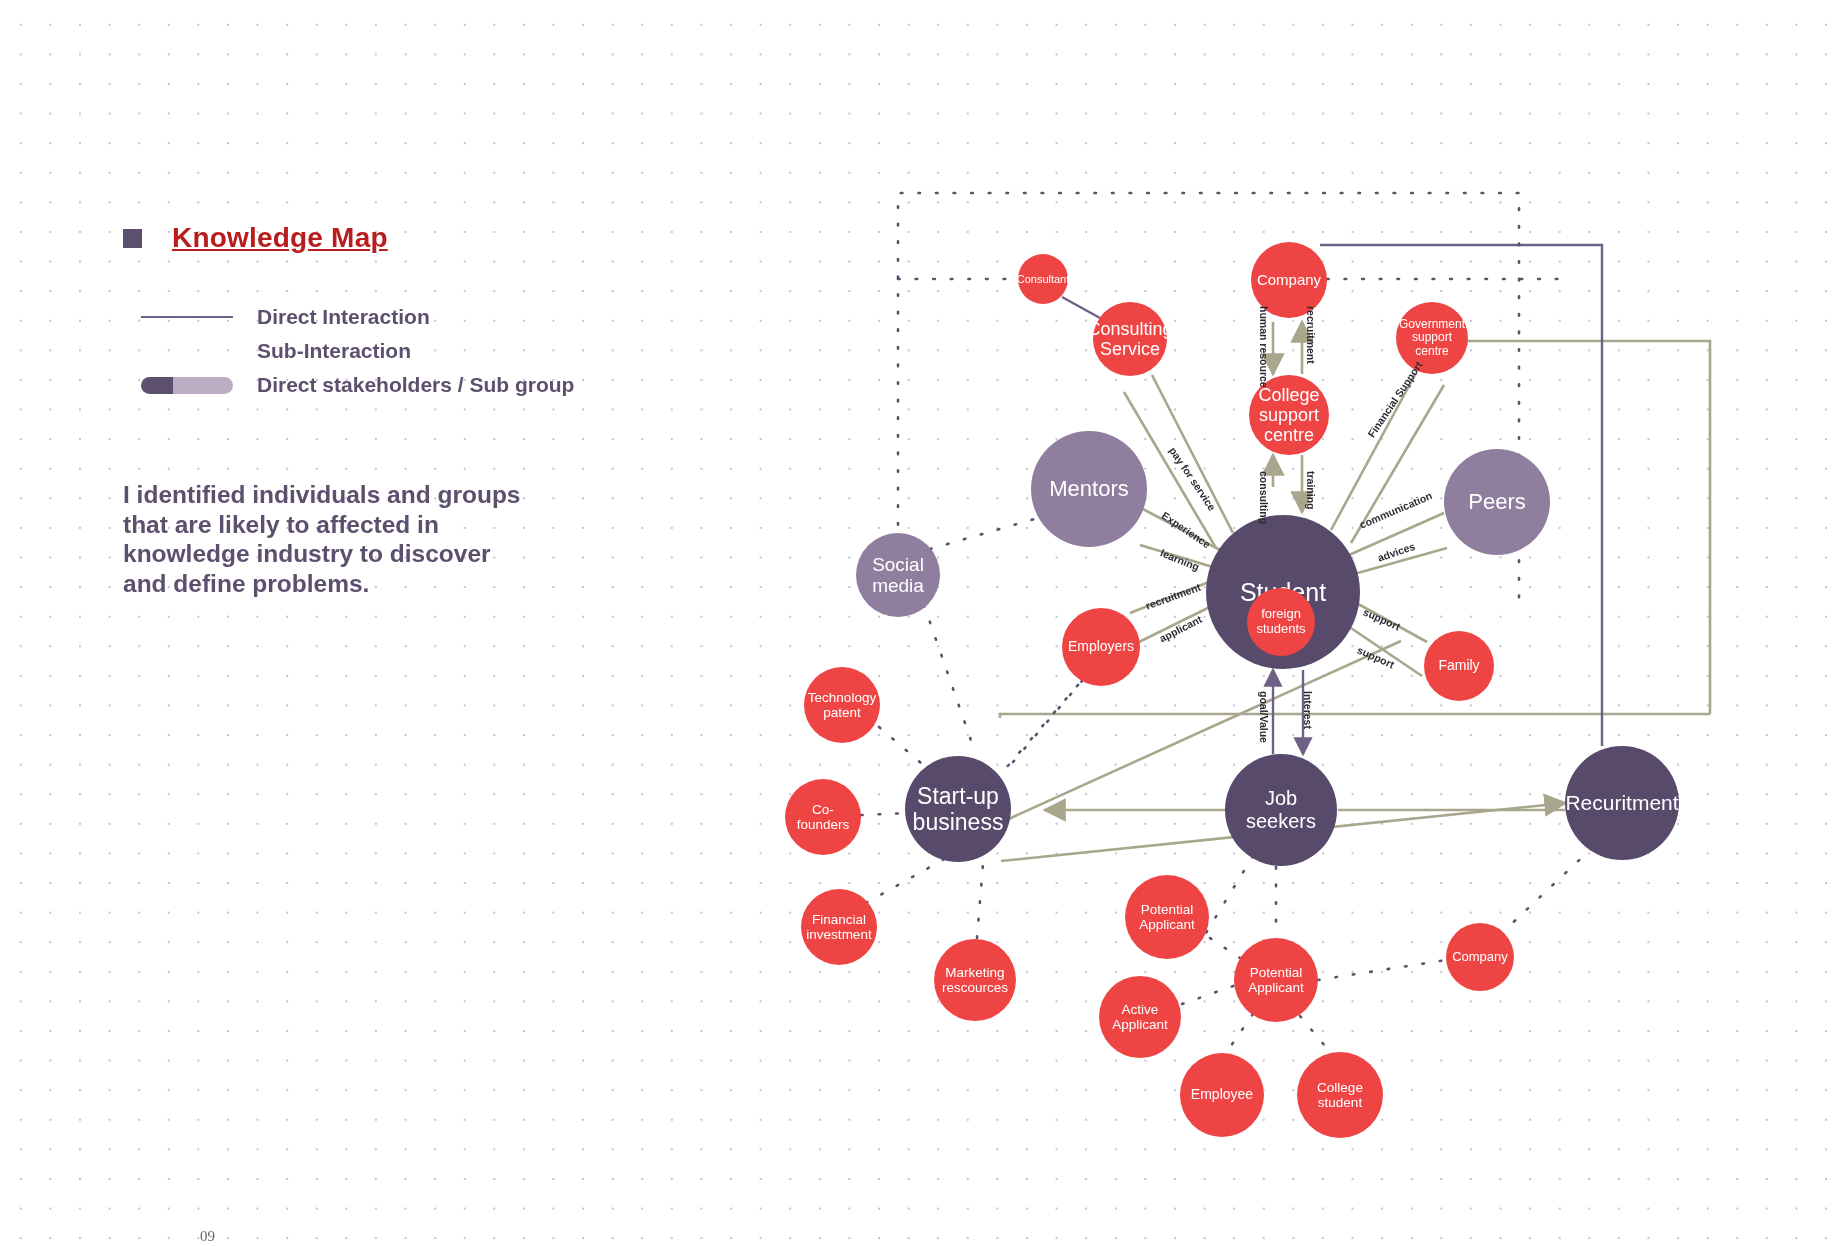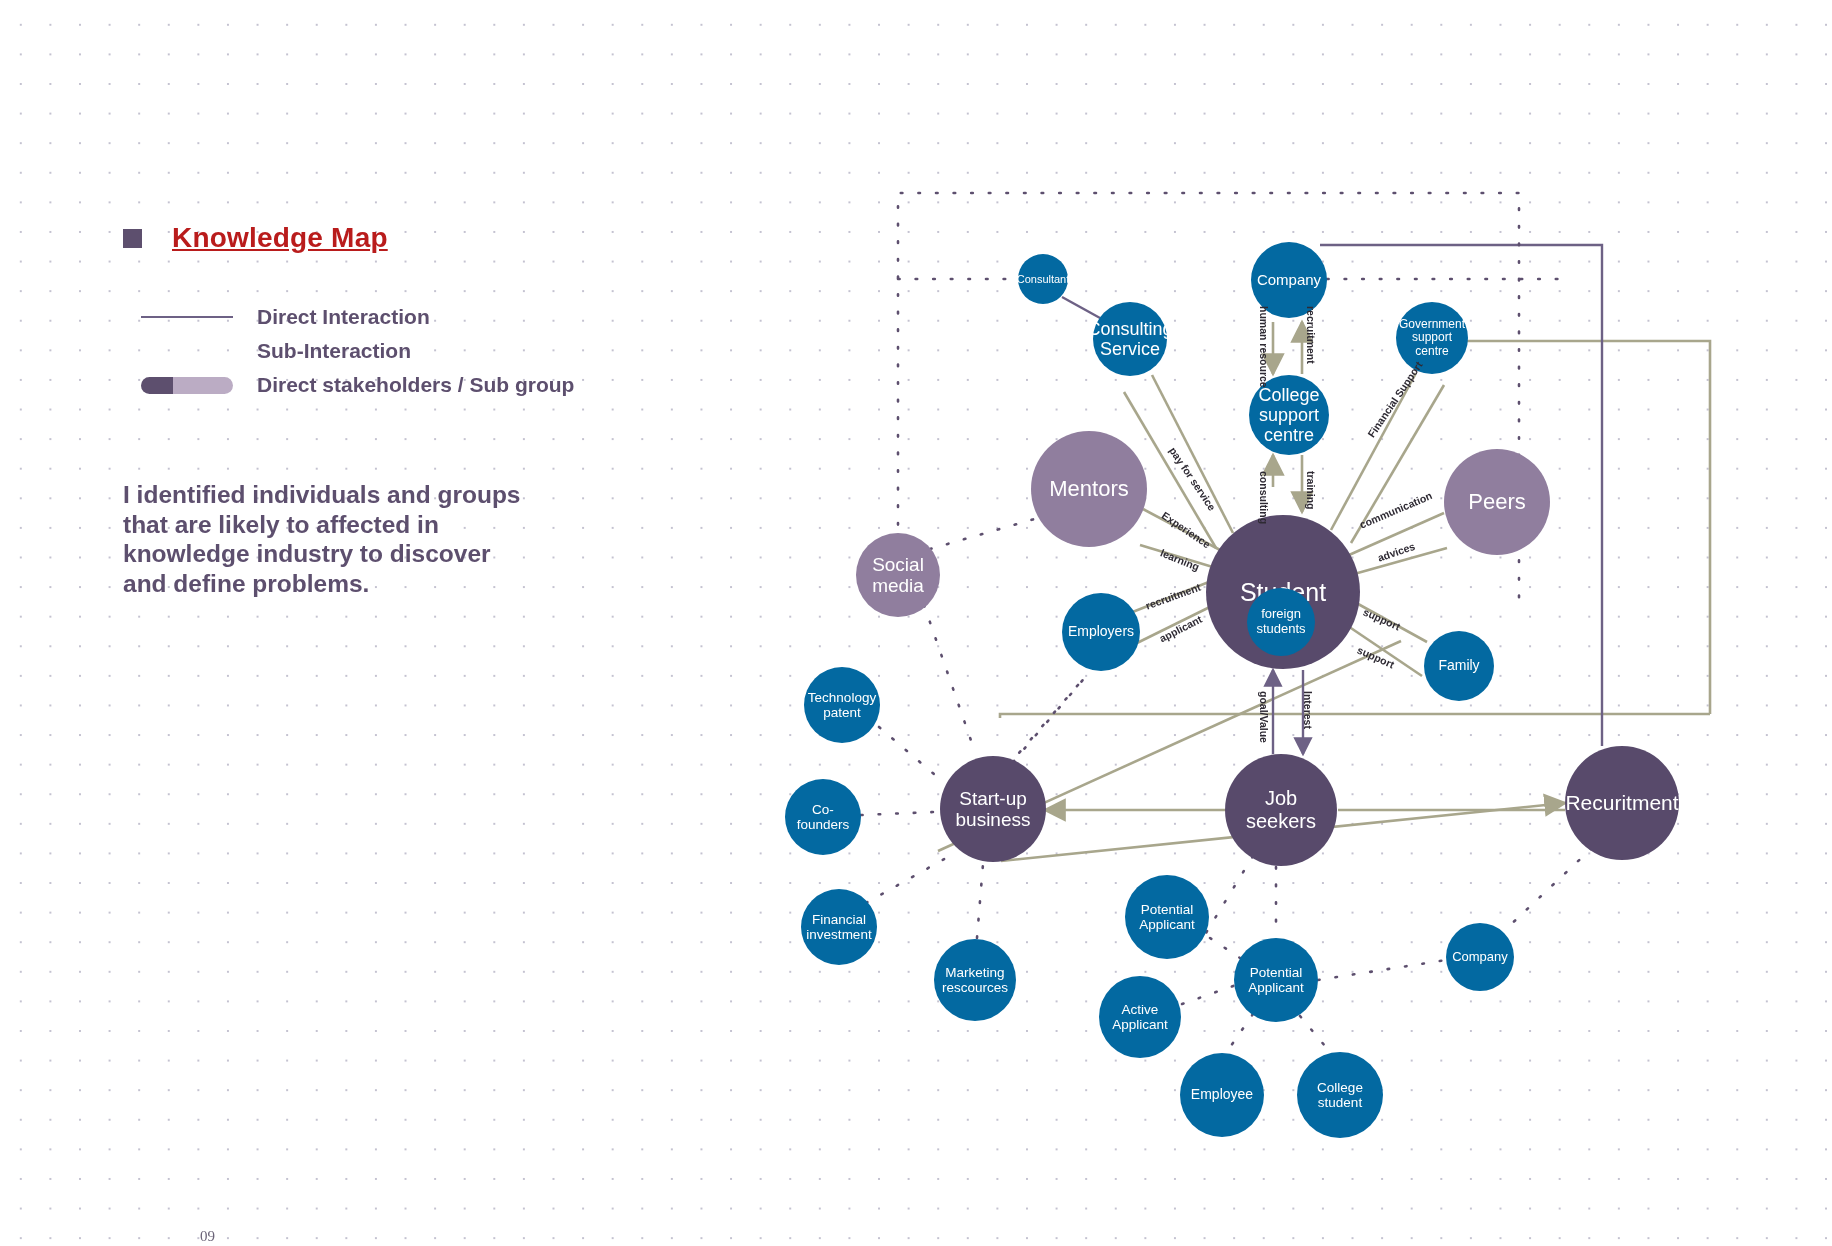--- a/index.html
+++ b/index.html
@@ -62,21 +62,21 @@
   #diagram{position:absolute;left:0;top:0;width:1832px;height:1246px;}
   svg#edges{position:absolute;left:0;top:0;width:1832px;height:1246px;}
   .node{
     position:absolute;border-radius:50%;
     display:flex;align-items:center;justify-content:center;
     text-align:center;color:#ffffff;line-height:1.13;
     box-sizing:border-box;
   }
   .node.primary{background:#584a6b;}
   .node.mid{background:#907e9e;}
-  .node.sub{background:#0369a1;}
+  .node.sub{background:#ef4444;}
   .node span{display:block;padding:0 4px;}
   .elabel{
     position:absolute;font-size:10.5px;color:#2e2a33;
     font-weight:600;white-space:nowrap;
     transform-origin:left center;
   }
 </style>
 </head>
 <body>
 
@@ -182,21 +182,21 @@
       </div>
       <div class="node mid" style="left: 1031px; top: 431px; width: 116px; height: 116px; font-size: 22px;">
         <span>Mentors</span>
       </div>
       <div class="node mid" style="left: 1444px; top: 449px; width: 106px; height: 106px; font-size: 22px;">
         <span>Peers</span>
       </div>
       <div class="node mid" style="left: 856px; top: 533px; width: 84px; height: 84px; font-size: 19px;">
         <span>Social media</span>
       </div>
-      <div class="node primary" style="left: 940px; top: 756px; width: 106px; height: 106px; font-size: 19px;">
+      <div class="node primary" style="left: 905px; top: 756px; width: 106px; height: 106px; font-size: 23px;">
         <span>Start-up business</span>
       </div>
       <div class="node primary" style="left: 1225px; top: 754px; width: 112px; height: 112px; font-size: 20px;">
         <span>Job seekers</span>
       </div>
       <div class="node primary" style="left: 1565px; top: 746px; width: 114px; height: 114px; font-size: 21px;">
         <span>Recuritment</span>
       </div>
       <div class="node sub" style="left: 1018px; top: 254px; width: 50px; height: 50px; font-size: 11px;">
         <span>Consultant</span>
@@ -209,21 +209,21 @@
       </div>
       <div class="node sub" style="left: 1249px; top: 375px; width: 80px; height: 80px; font-size: 18px;">
         <span>College support centre</span>
       </div>
       <div class="node sub" style="left: 1396px; top: 302px; width: 72px; height: 72px; font-size: 12px;">
         <span>Government support centre</span>
       </div>
       <div class="node sub" style="left: 1424px; top: 631px; width: 70px; height: 70px; font-size: 14px;">
         <span>Family</span>
       </div>
-      <div class="node sub" style="left: 1062px; top: 593px; width: 78px; height: 78px; font-size: 14px;">
+      <div class="node sub" style="left: 1062px; top: 608px; width: 78px; height: 78px; font-size: 14px;">
         <span>Employers</span>
       </div>
       <div class="node sub" style="left: 804px; top: 667px; width: 76px; height: 76px; font-size: 13.5px;">
         <span>Technology patent</span>
       </div>
       <div class="node sub" style="left: 785px; top: 779px; width: 76px; height: 76px; font-size: 13.5px;">
         <span>Co- founders</span>
       </div>
       <div class="node sub" style="left: 801px; top: 889px; width: 76px; height: 76px; font-size: 13.5px;">
         <span>Financial investment</span>

